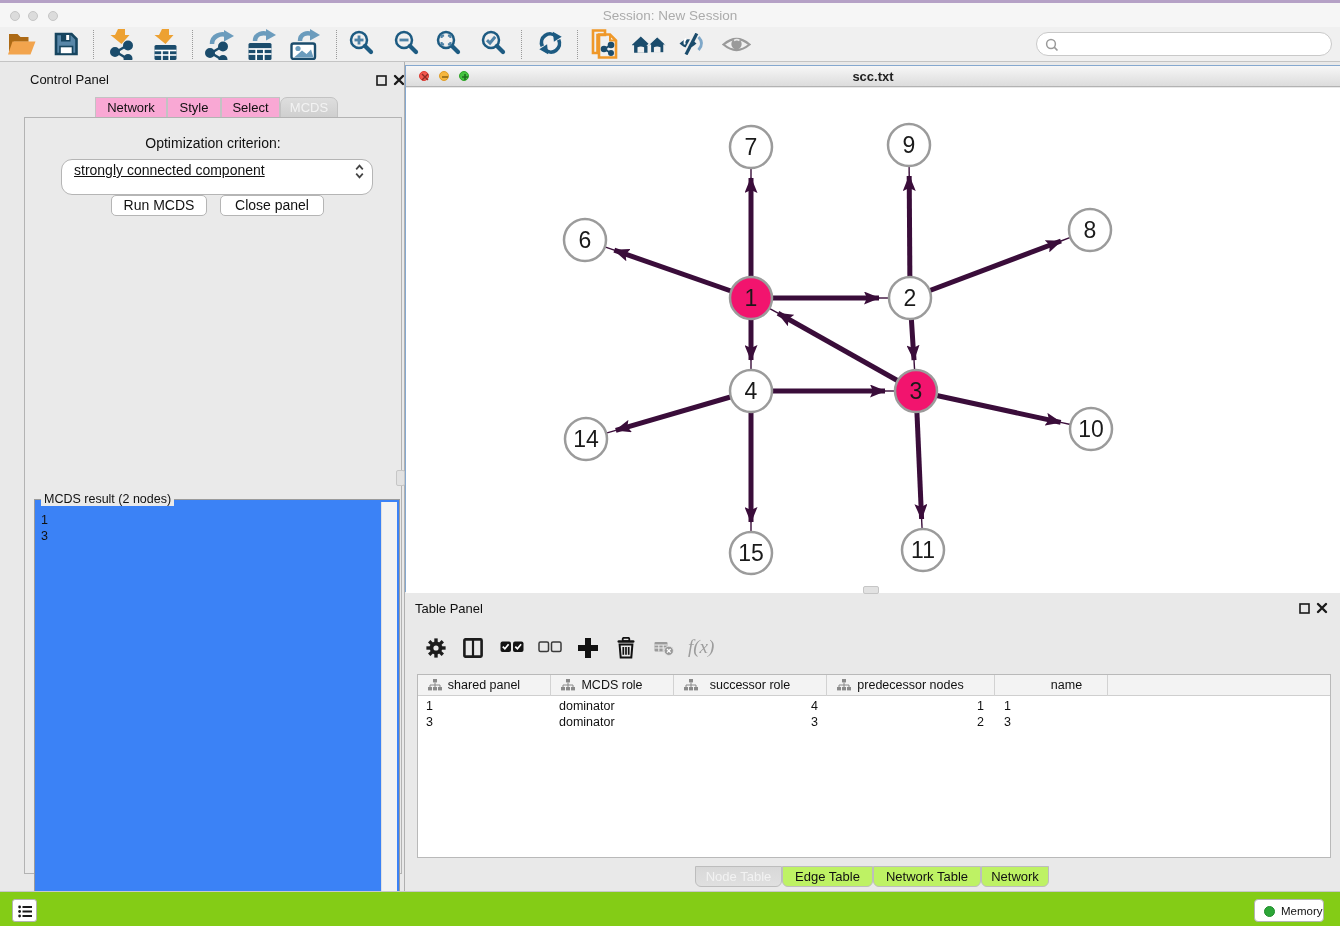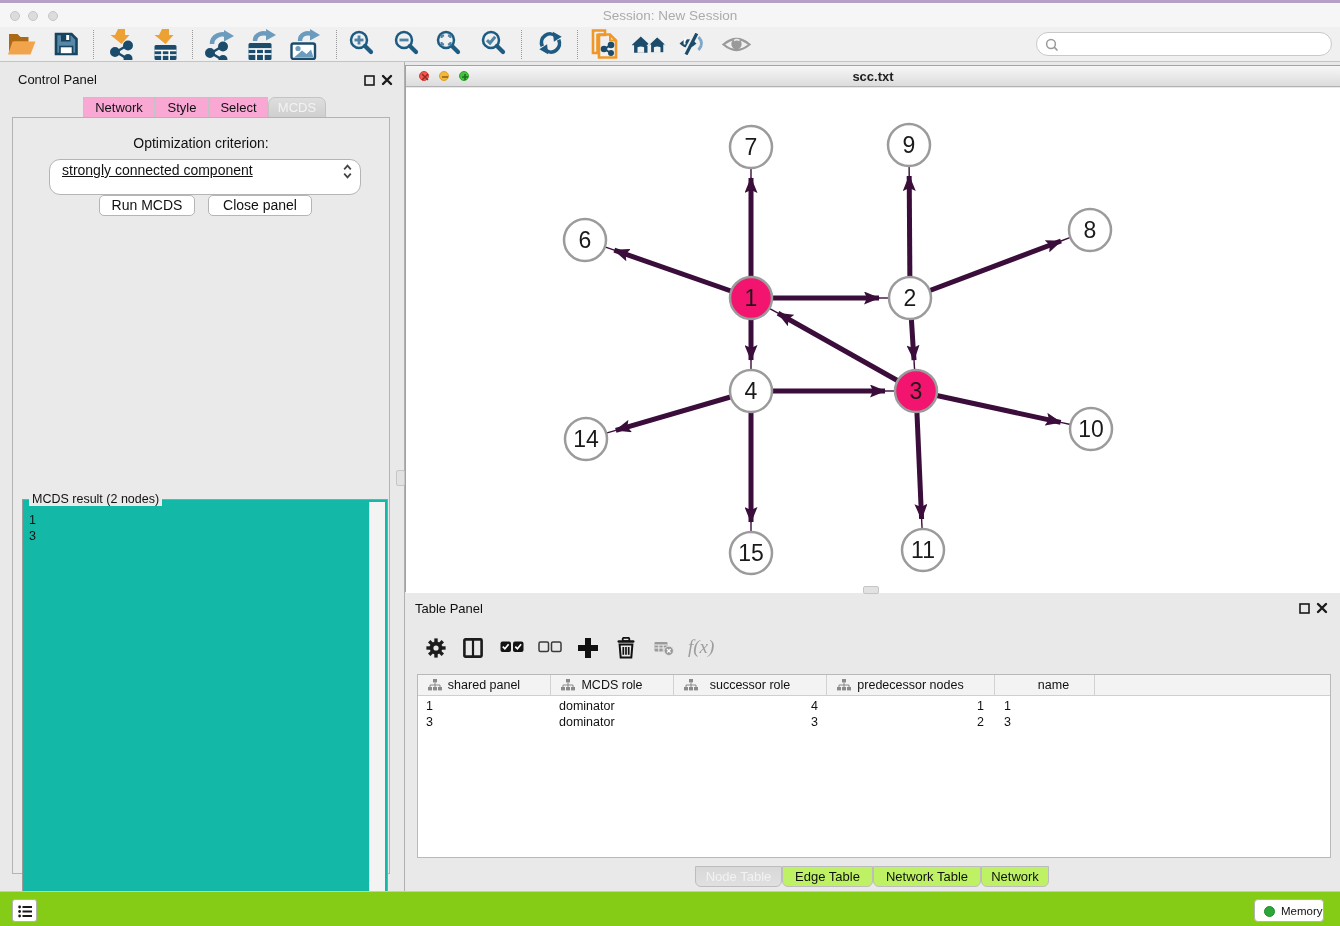--- a/index.html
+++ b/index.html
@@ -9,29 +9,29 @@
   
   #purple { left:0; top:0; width:1340px; height:3px; background:#b5a1c6; }
   #titlebar { left:0; top:3px; width:1340px; height:24px; background:#f6f6f6;padding-left:48px; }
   #titlebar .t { position:absolute; left:0; right:0; top:5px; text-align:center; color:#ababab; font-size:13.5px; }
   .tl { position:absolute; width:10px; height:10px; border-radius:50%; top:8px; }
   #toolbar { left:0; top:27px; width:1340px; height:35px; background:#f0f0f0; border-bottom:1px solid #c4c4c4; }
   .sep { position:absolute; top:3px; height:29px; width:0; border-left:1px dotted #9a9a9a; }
   .ic { position:absolute; top:0; }
   #search { position:absolute; left:1036px; top:5px; width:296px; height:24px; background:#fff; border:1px solid #c9c9c9; border-radius:12px; }
   
-  #cp { left:4px; top:62px; width:397px; height:829px; }
+  #cp { left:16px; top:62px; width:397px; height:829px; }
   #cp .hdr { position:absolute; left:14px; top:10px; font-size:13px; color:#111; }
   .tab { position:absolute; top:35px; height:21px; background:#f9a8d4; border:1px solid #c3c3c3; font-size:13px; color:#111; text-align:center; line-height:19px; }
   .tabsel { background:linear-gradient(#dedede,#cfcfcf); color:#f3f3f3; border-radius:7px 7px 0 0; }
   #cpbody { position:absolute; left:8px; top:55px; width:378px; height:757px; border:1px solid #b3b3b3; background:#eaeaea; }
   #optlabel { position:absolute; left:0; width:100%; top:17px; text-align:center; font-size:14px; color:#111; }
   #dd { position:absolute; left:36px; top:41px; width:312px; height:36px; background:#fff; border:1px solid #b5b5b5; border-radius:11px; font-size:14px; line-height:21px; padding-left:12px; color:#111;text-decoration:underline; }
   .btn { position:absolute; top:77px; height:21px; background:#fff; border:1px solid #b5b5b5; border-radius:5px; font-size:14px; text-align:center; line-height:19px; color:#111; }
-  #fs { position:absolute; left:9px; top:381px; width:366px; height:408px; border:1px solid #9b9b9b; background:#14b8a6; }
+  #fs { position:absolute; left:9px; top:381px; width:366px; height:408px; border:1px solid #9b9b9b; background:#3b82f6; }
   #fs .legend { position:absolute; left:6px; top:-8px; background:#eaeaea; padding:0 3px; font-size:12.5px; color:#111; }
   #fs .vals { position:absolute; left:6px; top:12px; font-size:12.5px; color:#111; line-height:16px; }
   #fs .sb { position:absolute; right:2px; top:2px; bottom:2px; width:16px; background:#f3f3f3; border-left:1px solid #e0e0e0; }
   
   #vsplit { left:404px; top:62px; width:1px; height:829px; background:#b0b0b0; }
   #vknob { left:396px; top:470px; width:9px; height:16px; background:#e2e2e2; border:1px solid #c6c6c6; border-radius:2px; }
   
   #netframe { left:405px; top:65px; width:935px; height:527px; border-left:1px solid #85a8cf; border-top:1px solid #85a8cf; }
   #nettitle { position:absolute; left:0; top:0; width:100%; height:21px; background:linear-gradient(#f7f7f7,#dcdcdc); border-bottom:1px solid #b2b2b2; }
   #nettitle .t { position:absolute; left:0; right:0; top:3px; text-align:center; font-size:13px; color:#222; font-weight:600; }
@@ -469,21 +469,21 @@
             <g stroke="#8a8a8a" stroke-width="1">
               <line x1="7" y1="3.4" x2="7" y2="6"></line>
               <line x1="2" y1="6" x2="12" y2="6"></line>
               <line x1="2" y1="6" x2="2" y2="8"></line>
               <line x1="7" y1="6" x2="7" y2="8"></line>
               <line x1="12" y1="6" x2="12" y2="8"></line>
             </g>
           </svg>
           <div class="lbl">predecessor nodes</div>
         </div>
-      <div class="th" style="left:595px;width:82px;">
+      <div class="th" style="left:608px;width:82px;">
           <div class="lbl">name</div>
         </div>
     </div>
     <div class="td" style="left:8px;top:24px;">1</div>
     <div class="td" style="left:141px;top:24px;">dominator</div>
     <div class="td" style="left:256px;top:24px;width:144px;text-align:right;">4</div>
     <div class="td" style="left:409px;top:24px;width:157px;text-align:right;">1</div>
     <div class="td" style="left:586px;top:24px;">1</div>
     <div class="td" style="left:8px;top:40px;">3</div>
     <div class="td" style="left:141px;top:40px;">dominator</div>

